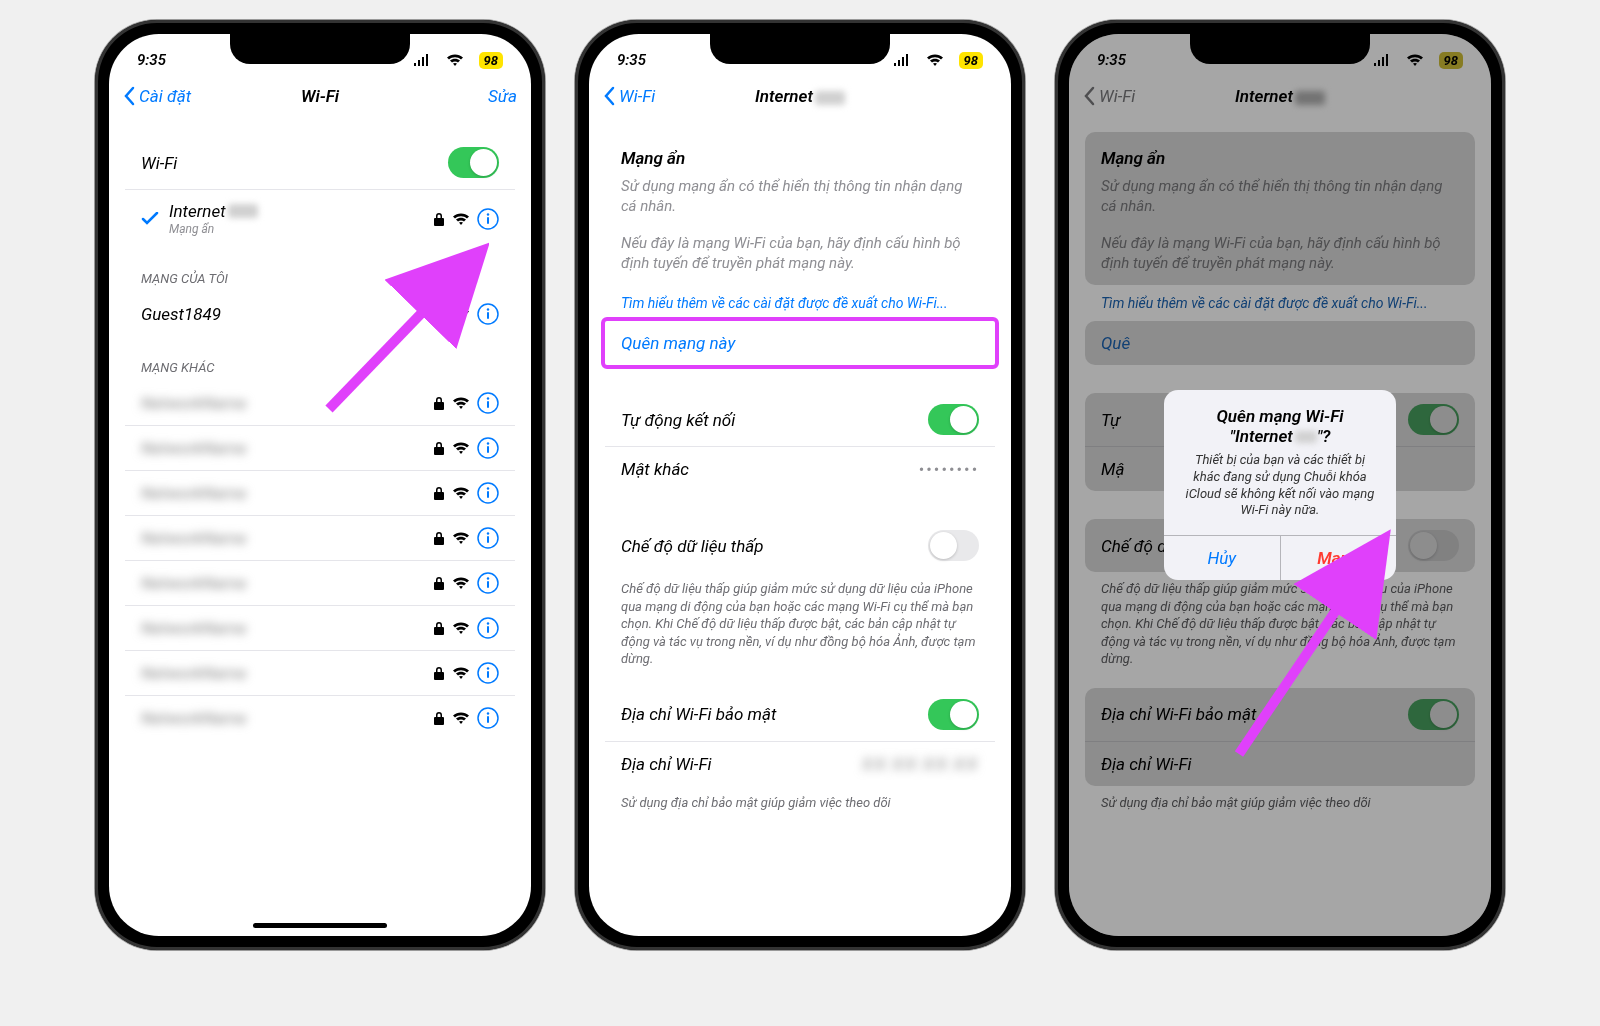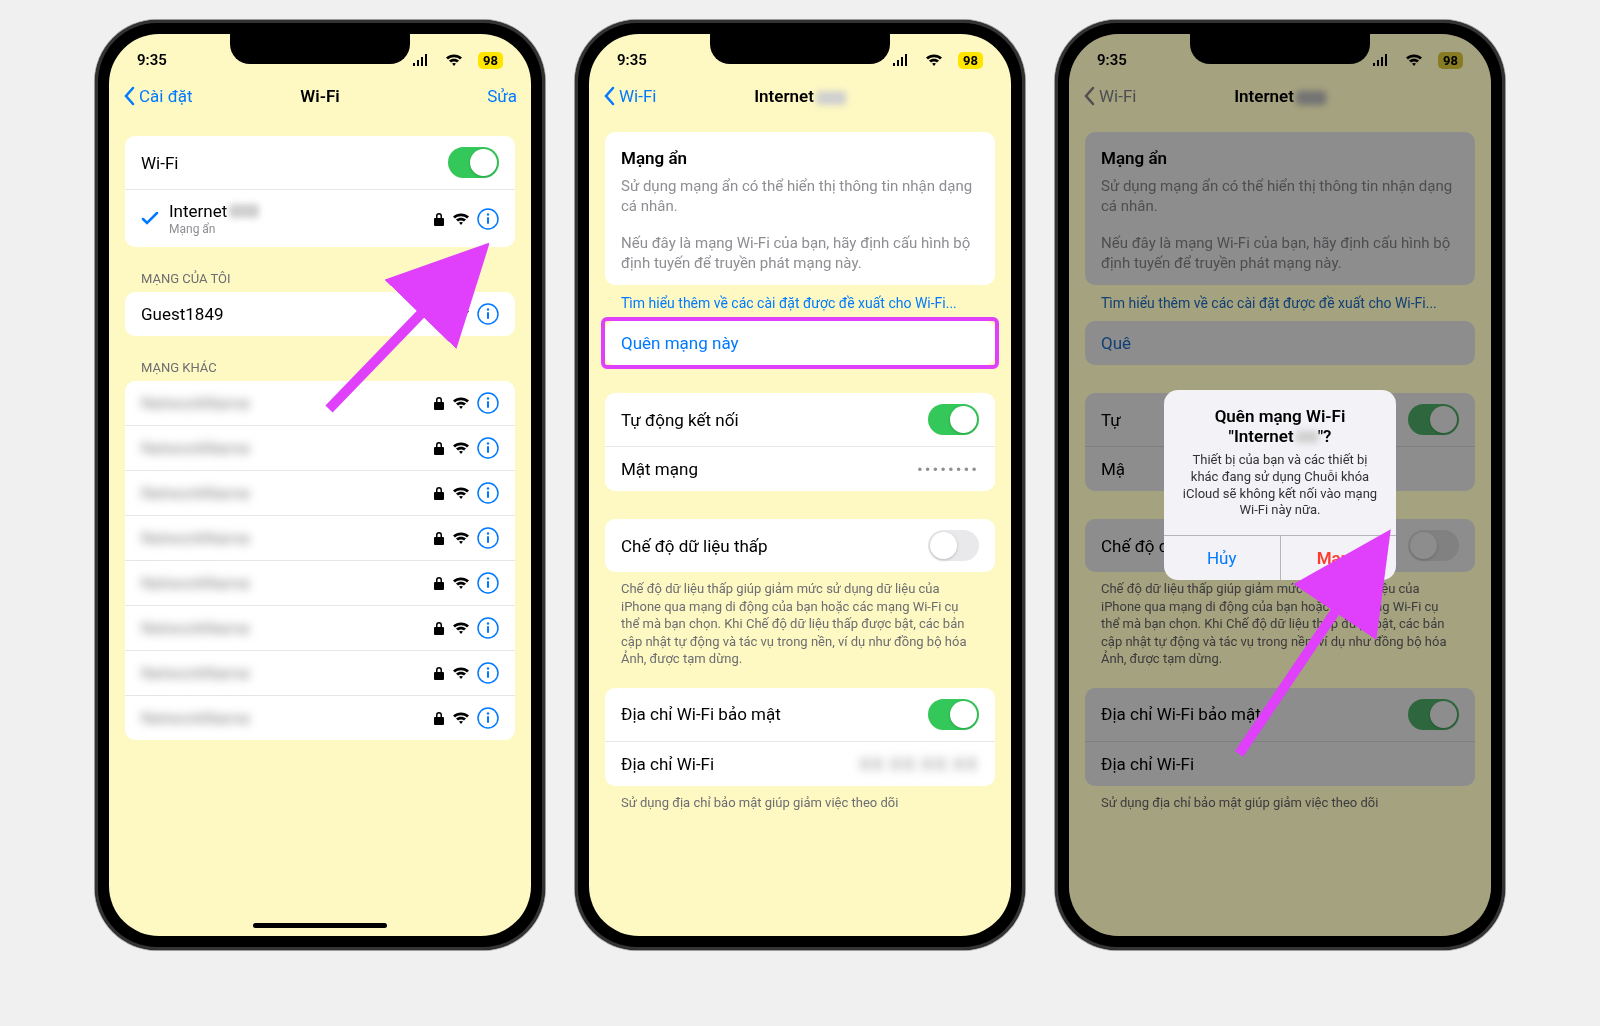--- a/index.html
+++ b/index.html
@@ -17,24 +17,25 @@
   height: 930px;
   background: #000;
   border-radius: 62px;
   padding: 14px;
   box-shadow: 0 0 0 1px #999, inset 0 0 0 3px #333;
   position: relative;
 }
 .phone-screen {
   width: 100%;
   height: 100%;
-  background: #fef9c3;
+  background: #ffffff;
   border-radius: 50px;
   overflow: hidden;
   position: relative;
+  font-style: italic;
 }
 .notch {
   position: absolute;
   top: 0;
   left: 50%;
   transform: translateX(-50%);
   width: 180px;
   height: 30px;
   background: #000;
   border-bottom-left-radius: 20px;
@@ -430,21 +431,21 @@
           <div class="btn-row">Quên mạng này</div>
         </div>
       </div>
 
       <div class="card" style="margin-top:28px">
         <div class="row">
           <span class="row-label">Tự động kết nối</span>
           <div class="toggle on"></div>
         </div>
         <div class="row">
-          <span class="row-label">Mật mạng</span>
+          <span class="row-label">Mật khác</span>
           <span class="row-value">••••••••</span>
         </div>
       </div>
 
       <div class="card" style="margin-top:28px">
         <div class="row">
           <span class="row-label">Chế độ dữ liệu thấp</span>
           <div class="toggle"></div>
         </div>
       </div>

